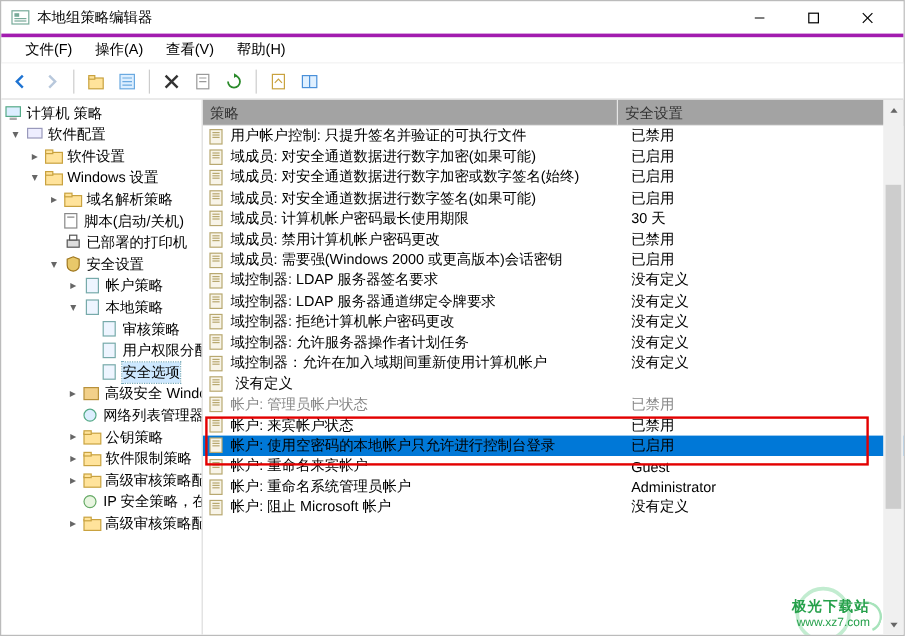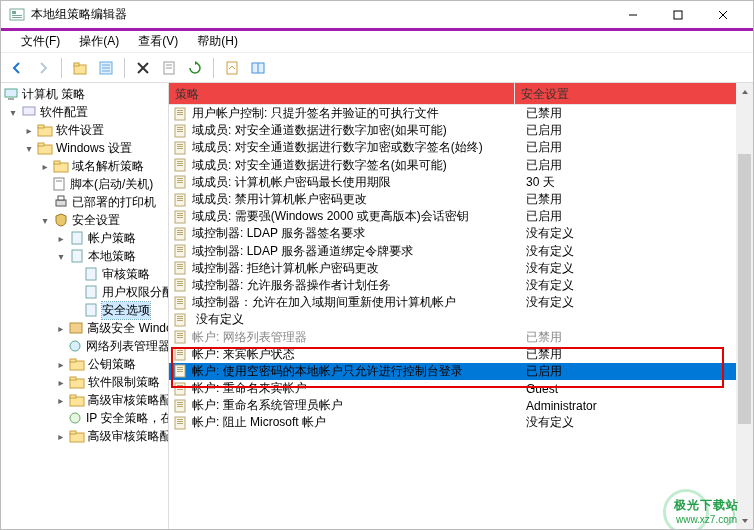--- a/index.html
+++ b/index.html
@@ -16,35 +16,35 @@
 .tbtn { width: 24px; height: 24px; display: flex; align-items: center; justify-content: center; border: 1px solid transparent; }
 .tsep { width: 1px; height: 20px; background: #ccc; margin: 0 4px; }
 .content { display: flex; height: calc(530px - 30px - 22px - 30px - 2px); }
 .tree { width: 168px; border-right: 1px solid #ddd; overflow: hidden; padding-top: 2px; }
 .tree-row { display: flex; align-items: center; height: 18px; font-size: 12px; white-space: nowrap; }
 .tree-row .exp { width: 12px; height: 12px; display: flex; align-items: center; justify-content: center; margin-right: 2px; font-size: 10px; color: #666; }
 .tree-row .ticon { width: 16px; height: 16px; margin-right: 3px; flex-shrink: 0; }
 .tree-row .tlabel { overflow: hidden; }
 .tree-row.sel .tlabel { background: #cde8ff; outline: 1px dotted #7ab; }
 .listpane { flex: 1; overflow: hidden; position: relative; }
-.listhdr { display: flex; height: 22px; border-bottom: 1px solid #e5e5e5; background: #ef4444; font-family: Liberation Serif, serif; }
+.listhdr { display: flex; height: 22px; border-bottom: 1px solid #e5e5e5; background: #a3a3a3; font-family: Liberation Serif, serif; }
 .listhdr .col { border-right: 1px solid #e5e5e5; padding: 3px 6px; font-size: 12px; color: #333; }
 .listbody { position: relative; }
 .lrow { display: flex; align-items: center; height: 17.2px; font-size: 12px; }
 .lrow .ricon { width: 16px; height: 14px; margin: 0 3px 0 4px; flex-shrink:0; }
 .lrow .c1 { width: 330px; overflow: hidden; white-space: nowrap; text-overflow: clip; padding-right: 4px; }
 .lrow .c2 { flex: 1; padding-left: 4px; }
 .lrow.sel { background: #0078d7; color: #000000; }
 .lrow.dim { color: #888; }
 .redbox { position: absolute; border: 2px solid #e30000; pointer-events: none; }
 .scrollbar { position: absolute; right: 0; top: 0; bottom: 0; width: 17px; background: #f0f0f0; display: flex; flex-direction: column; }
 .sbbtn { height: 17px; display: flex; align-items: center; justify-content: center; }
 .sbtrack { flex: 1; position: relative; }
 .sbthumb { position: absolute; left: 2px; right: 2px; top: 0; height: 80%; background: #cdcdcd; }
-.watermark { position: absolute; right: 14px; bottom: 4px; font-size: 12px; color: #25a04a; display:flex; flex-direction:column; align-items:center; gap:0; }
+.watermark { position: absolute; right: 28px; bottom: 4px; font-size: 12px; color: #25a04a; display:flex; flex-direction:column; align-items:flex-end; gap:0; }
 .watermark .wm1 { font-weight: bold; letter-spacing:1px; }
 .watermark .wm2 { font-size:10px; color:#25a04a; }
 .wmcircle { width:46px; height:46px; border-radius:50%; border:3px solid rgba(80,200,120,0.35); position:absolute; right:44px; bottom:-6px; }
 .wmarc { position:absolute; right:18px; bottom:2px; width:26px; height:26px; border:2px solid rgba(80,200,120,0.5); border-radius:50%; border-left-color:transparent; border-bottom-color:transparent; transform:rotate(20deg);}
 svg { display: block; }
 </style>
 </head>
 <body>
 
 <div class="titlebar">
@@ -495,21 +495,21 @@
         </div>
         <div class="lrow dim">
           <span class="ricon">
             <svg viewBox="0 0 16 14">
               <rect x="2" y="1" width="10" height="12" fill="#f8f4e8" stroke="#b8a870"></rect>
               <rect x="4" y="3" width="6" height="1" fill="#b8a870"></rect>
               <rect x="4" y="5" width="6" height="1" fill="#b8a870"></rect>
               <rect x="4" y="7" width="6" height="1" fill="#b8a870"></rect>
             </svg>
           </span>
-          <span class="c1">帐户: 网络列表管理器</span>
+          <span class="c1">帐户: 管理员帐户状态</span>
           <span class="c2">已禁用</span>
         </div>
         <div class="lrow">
           <span class="ricon">
             <svg viewBox="0 0 16 14">
               <rect x="2" y="1" width="10" height="12" fill="#f8f4e8" stroke="#b8a870"></rect>
               <rect x="4" y="3" width="6" height="1" fill="#b8a870"></rect>
               <rect x="4" y="5" width="6" height="1" fill="#b8a870"></rect>
               <rect x="4" y="7" width="6" height="1" fill="#b8a870"></rect>
             </svg>

